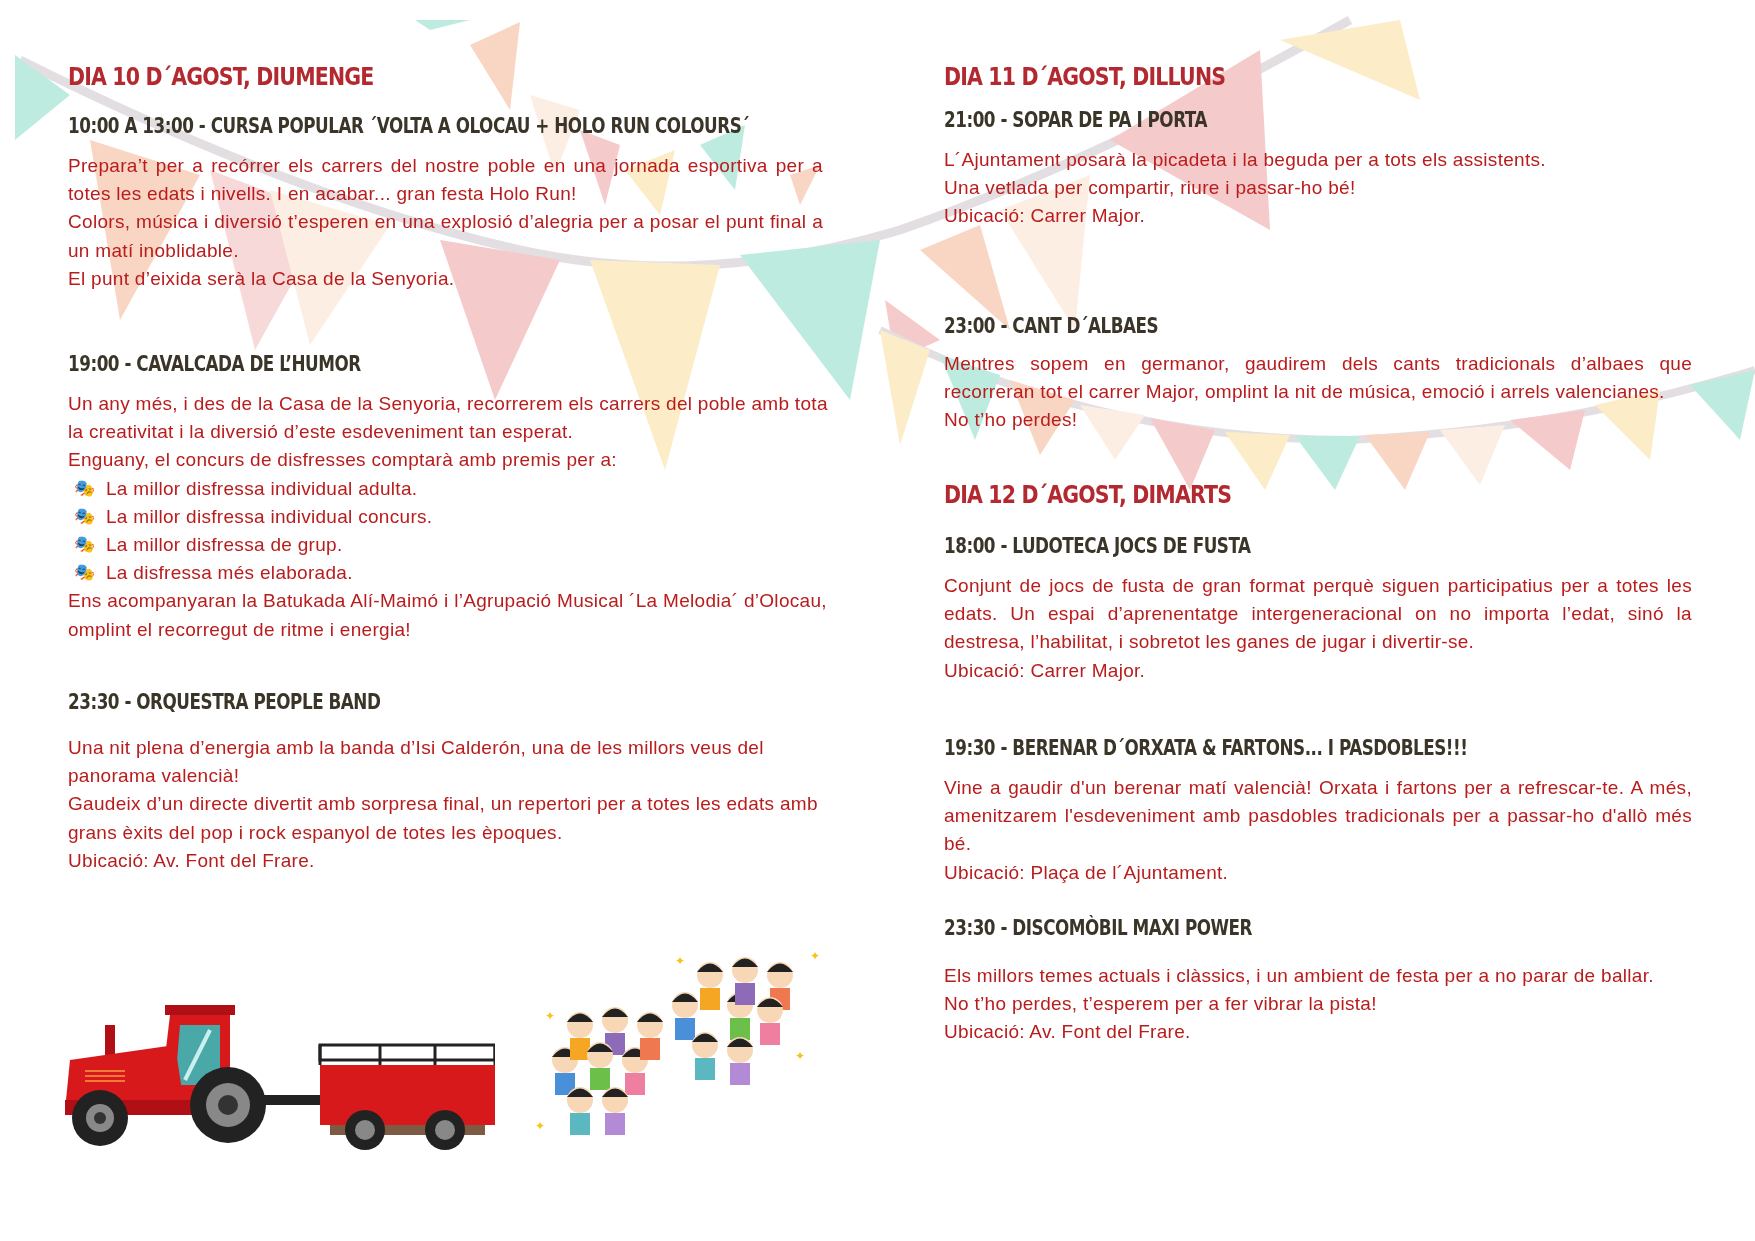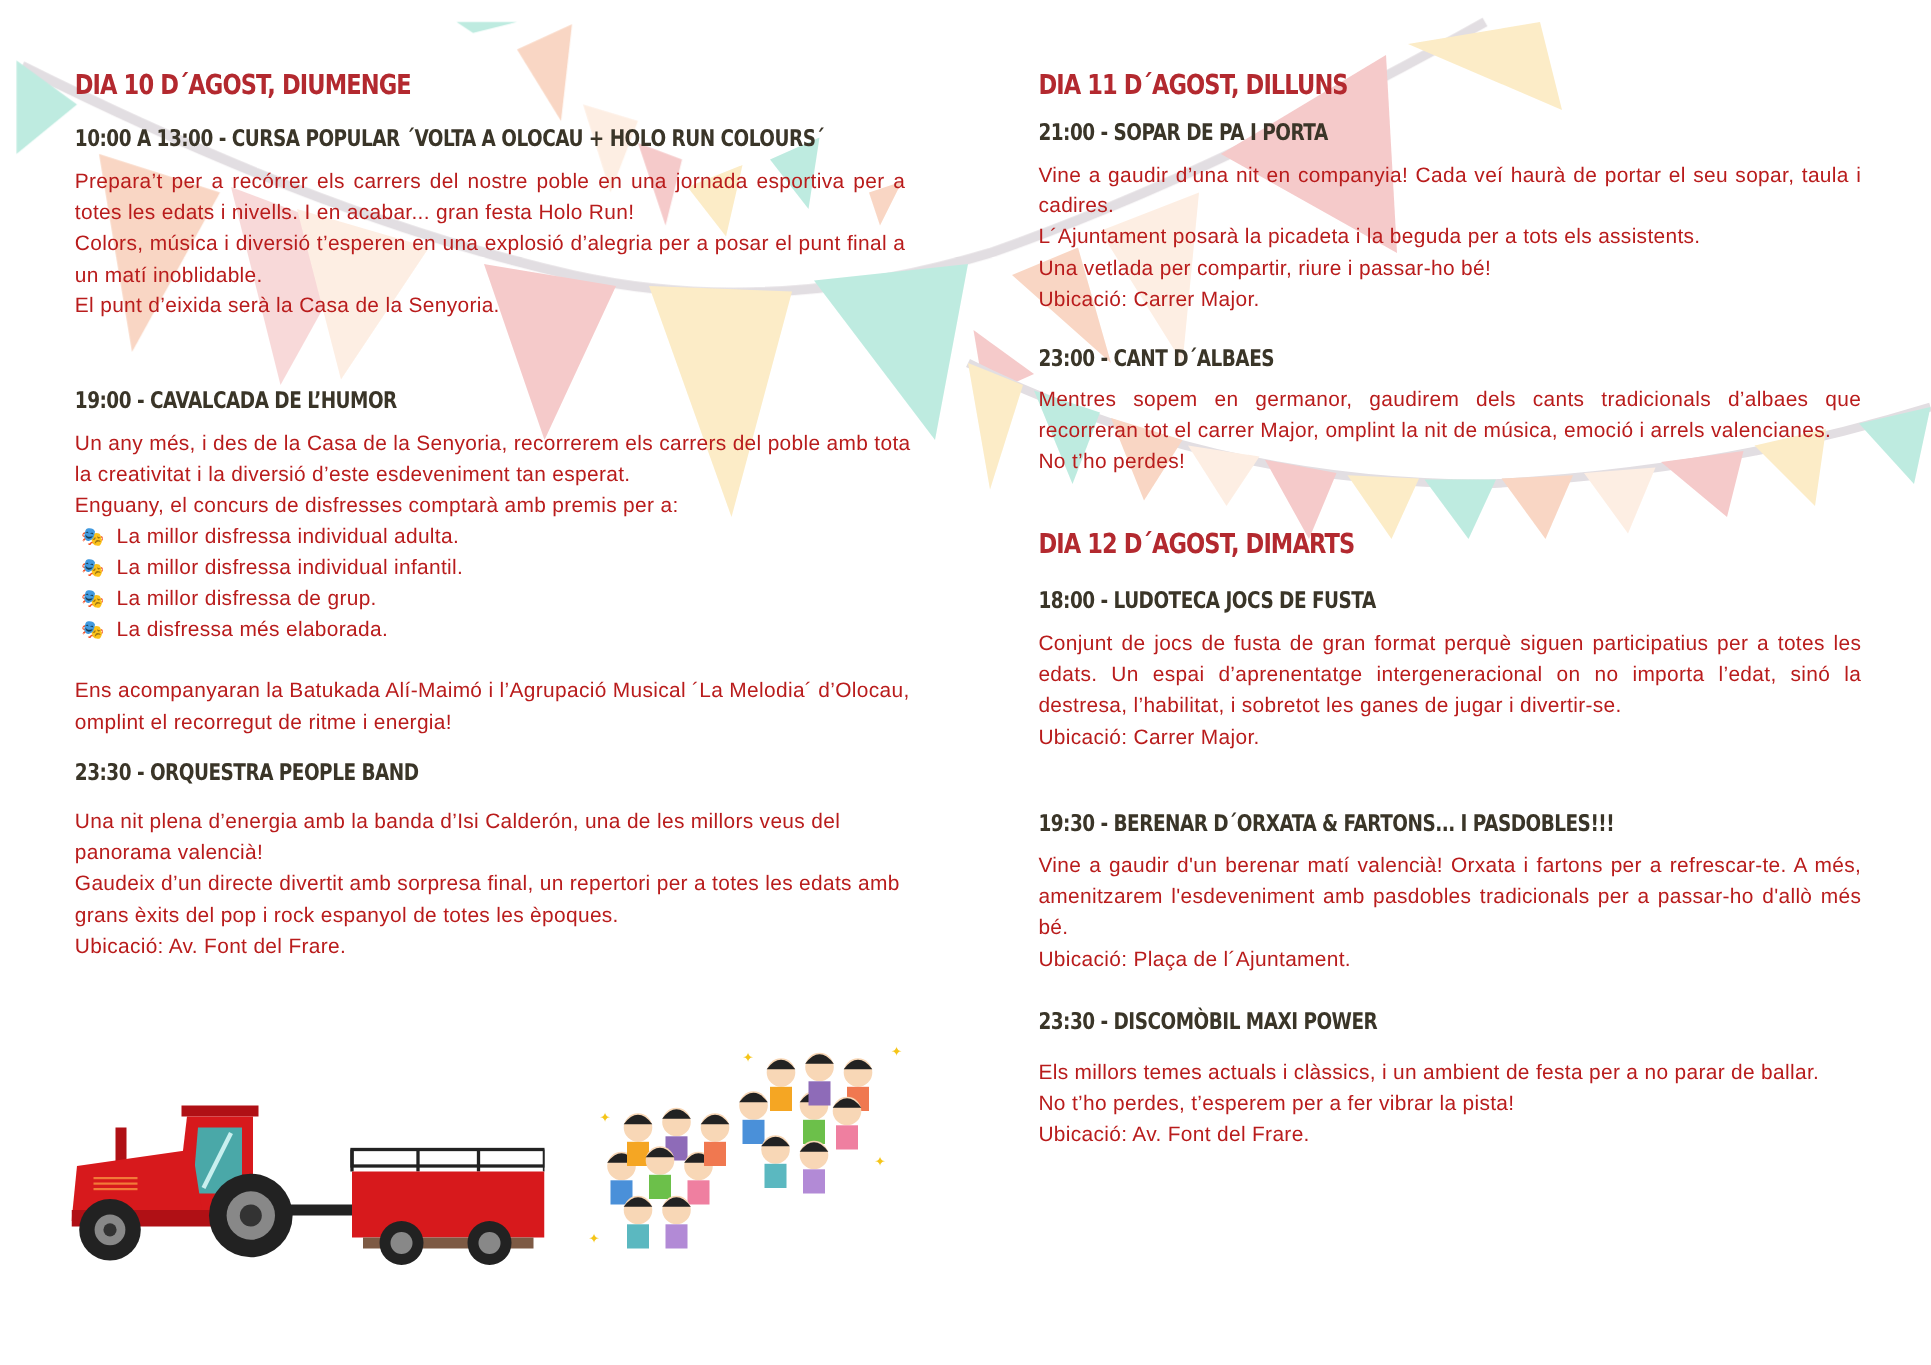--- a/index.html
+++ b/index.html
@@ -80,31 +80,31 @@
   <div class="event-title" style="top:290px">19:00 - CAVALCADA DE L’HUMOR</div>
   <div class="body justify" style="top:328px; width:768px">
     <p>Un any més, i des de la Casa de la Senyoria, recorrerem els carrers del poble amb tota la creativitat i la diversió d’este esdeveniment tan esperat.</p>
     <p>Enguany, el concurs de disfresses comptarà amb premis per a:</p>
     <div class="prize">
         <span class="mask">🎭</span>
         <span>La millor disfressa individual adulta.</span>
       </div>
     <div class="prize">
         <span class="mask">🎭</span>
-        <span>La millor disfressa individual infantil.</span>
+        <span>La millor disfressa individual concurs.</span>
       </div>
     <div class="prize">
         <span class="mask">🎭</span>
         <span>La millor disfressa de grup.</span>
       </div>
     <div class="prize">
         <span class="mask">🎭</span>
         <span>La disfressa més elaborada.</span>
       </div>
-    <p style="margin-top:28px">Ens acompanyaran la Batukada Alí-Maimó i l’Agrupació Musical ´La Melodia´ d’Olocau, omplint el recorregut de ritme i energia!</p>
+    <p style="">Ens acompanyaran la Batukada Alí-Maimó i l’Agrupació Musical ´La Melodia´ d’Olocau, omplint el recorregut de ritme i energia!</p>
   </div>
 
   <div class="event-title" style="top:628px">23:30 - ORQUESTRA PEOPLE BAND</div>
   <div class="body" style="top:672px; width:768px">
     <p>Una nit plena d’energia amb la banda d’Isi Calderón, una de les millors veus del panorama valencià!</p>
     <p>Gaudeix d’un directe divertit amb sorpresa final, un repertori per a totes les edats amb grans èxits del pop i rock espanyol de totes les èpoques.</p>
     <p>Ubicació: Av. Font del Frare.</p>
   </div>
 </div>
 
@@ -195,21 +195,20 @@
     <text x="10" y="190" font-size="12" fill="#f5c518">✦</text>
     <text x="270" y="120" font-size="12" fill="#f5c518">✦</text>
   </g>
 </svg>
 
 <div class="col col-right">
   <div class="day-heading" style="top:0">DIA 11 D´AGOST, DILLUNS</div>
 
   <div class="event-title" style="top:46px">21:00 - SOPAR DE PA I PORTA</div>
   <div class="body justify" style="top:84px; width:748px">
-    <p class="j">Vine a gaudir d’una nit en companyia! Cada veí haurà de portar el seu sopar, taula i cadires.</p>
     <p>L´Ajuntament posarà la picadeta i la beguda per a tots els assistents.</p>
     <p>Una vetlada per compartir, riure i passar-ho bé!</p>
     <p>Ubicació: Carrer Major.</p>
   </div>
 
   <div class="event-title" style="top:252px">23:00 - CANT D´ALBAES</div>
   <div class="body justify" style="top:288px; width:748px">
     <p class="j">Mentres sopem en germanor, gaudirem dels cants tradicionals d’albaes que recorreran tot el carrer Major, omplint la nit de música, emoció i arrels valencianes.</p>
     <p>No t’ho perdes!</p>
   </div>

